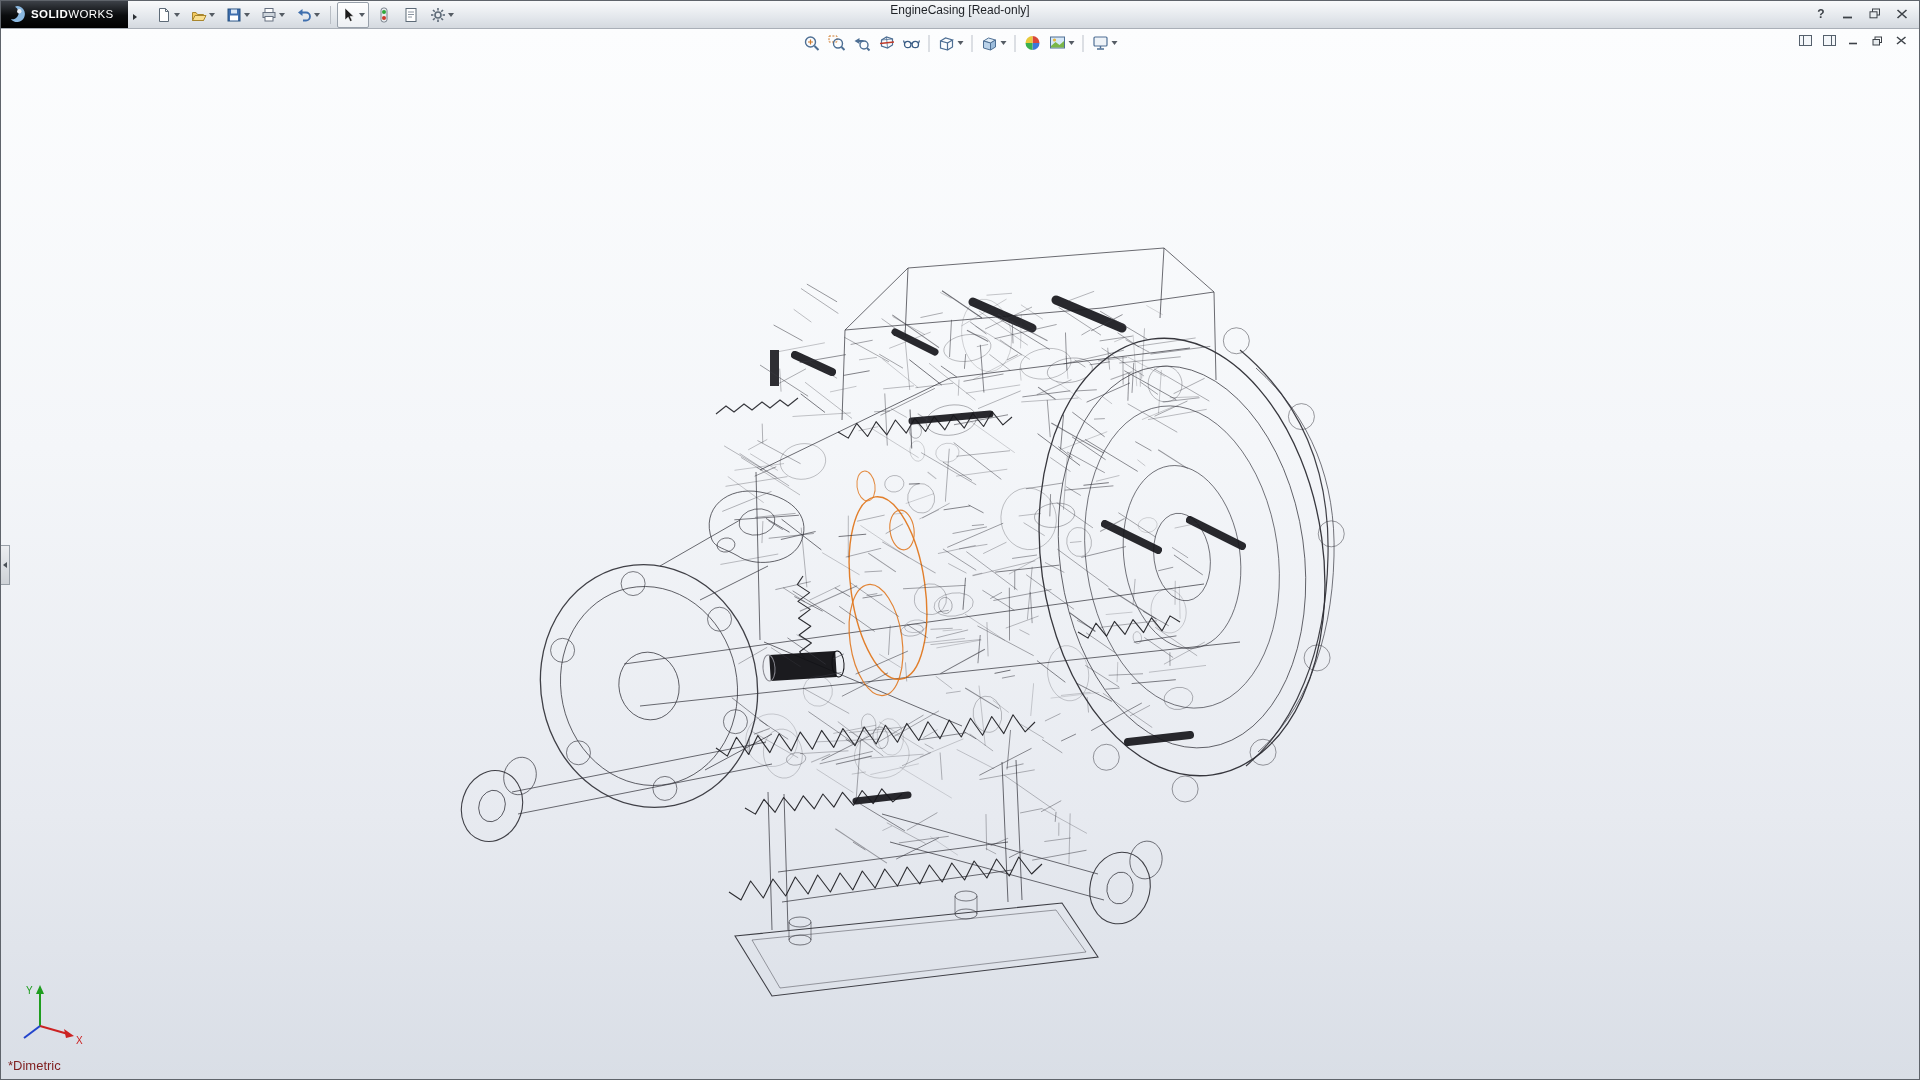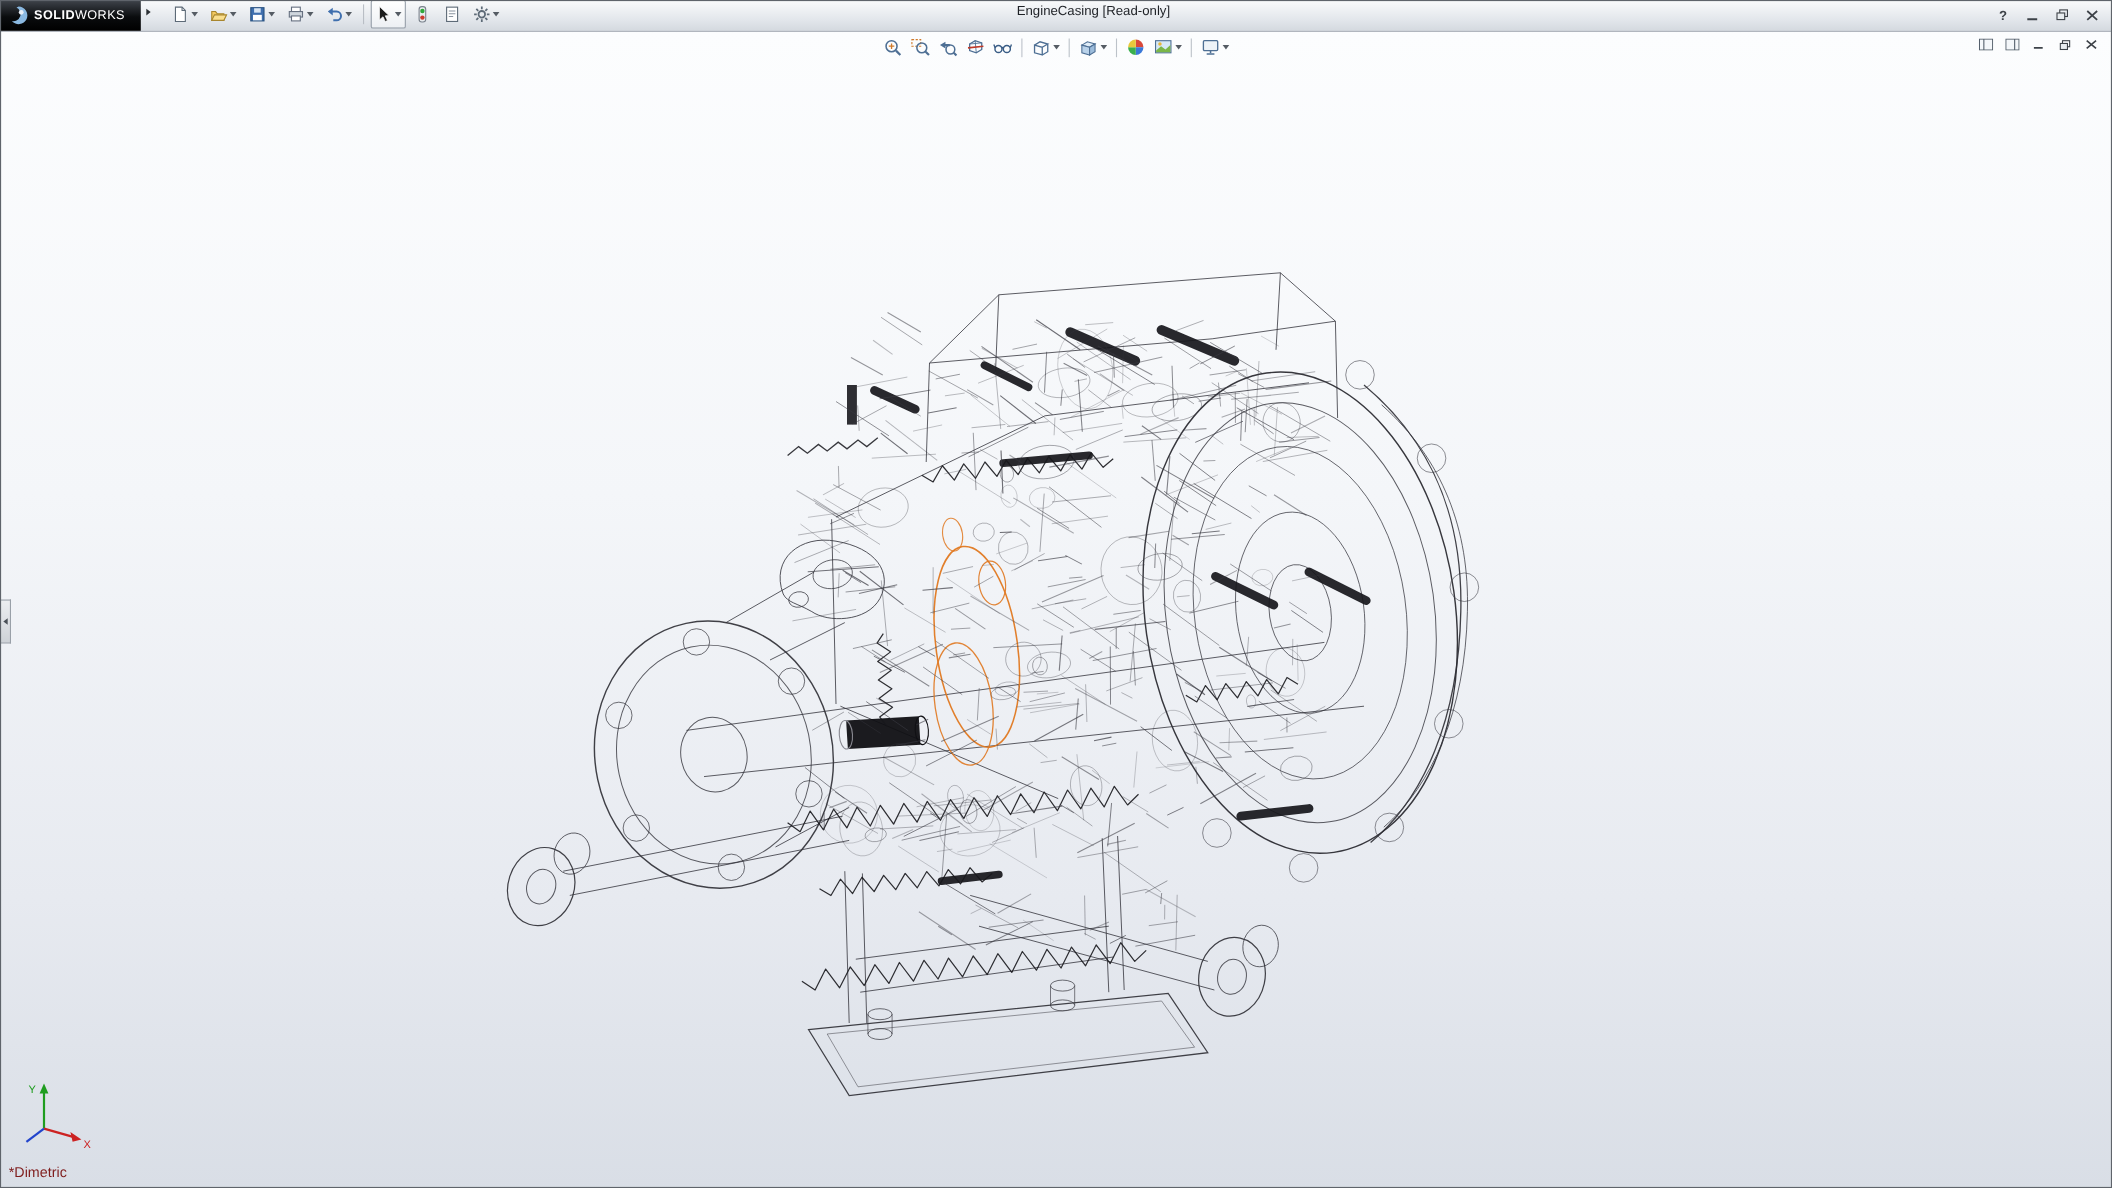--- a/index.html
+++ b/index.html
@@ -3,34 +3,34 @@
 <meta charset="utf-8">
 <style>
   html,body{margin:0;padding:0;}
   body{width:1920px;height:1080px;position:relative;overflow:hidden;
        font-family:"Liberation Sans",sans-serif;background:#e8eaee;}
   .frame{position:absolute;inset:0;border:1px solid #5f646b;pointer-events:none;z-index:60;}
 
   
   .titlebar{position:absolute;left:0;top:0;width:1920px;height:28px;
     background:linear-gradient(#fafbfc,#e2e6eb 65%,#d4d9df);
-    border-bottom:1px solid #a9afb7;display:flex;align-items:flex-start;z-index:40;}
+    border-bottom:1px solid #a9afb7;display:flex;align-items:flex-end;z-index:40;}
   .logo{width:128px;height:28px;background:linear-gradient(#40454c,#0a0c0e 55%,#000);
     display:flex;align-items:center;gap:5px;padding-left:8px;box-sizing:border-box;flex:0 0 auto;}
   .logo-text{color:#fff;font-size:11.5px;letter-spacing:.4px;white-space:nowrap;}
   .logo-text b{font-weight:bold;}
   .flyout{width:14px;height:22px;display:flex;align-items:center;justify-content:center;cursor:default;}
   .caret-r{width:0;height:0;border-top:3px solid transparent;border-bottom:3px solid transparent;border-left:4px solid #2b2f34;}
   .toolbar{display:flex;align-items:center;gap:3px;margin-left:10px;}
   .tbtn{display:flex;align-items:center;height:24px;padding:0 3px;border-radius:2px;border:1px solid transparent;}
   .tbtn.boxed{border:1px solid #98a0aa;background:linear-gradient(#ffffff,#edf0f3);}
   .caret{width:0;height:0;border-left:3px solid transparent;border-right:3px solid transparent;border-top:4px solid #555c64;margin-left:2px;}
   .tsep{width:1px;height:18px;background:#b9bec5;margin:0 3px;}
   .title{position:absolute;left:50%;transform:translateX(-50%);top:0;height:20px;
-    display:flex;align-items:center;font-size:12px;color:#1e2126;white-space:nowrap;margin-left:34px;}
+    display:flex;align-items:center;font-size:12px;color:#1e2126;white-space:nowrap;}
   .winctl{position:absolute;right:8px;top:5px;display:flex;gap:7px;align-items:center;}
   .wbtn{width:20px;height:17px;display:flex;align-items:center;justify-content:center;color:#3d4248;font-size:12px;font-weight:bold;}
 
   
   .viewport{position:absolute;left:1px;top:28px;width:1918px;height:1051px;z-index:0;
     background:linear-gradient(180deg,#fcfdfe 0%,#f4f6f9 40%,#e7eaf0 75%,#d9dee6 100%);}
   #wf{position:absolute;left:0;top:0;width:1920px;height:1080px;z-index:1;pointer-events:none;}
 
   
   .headsup{position:absolute;top:31px;left:50%;transform:translateX(-50%);

